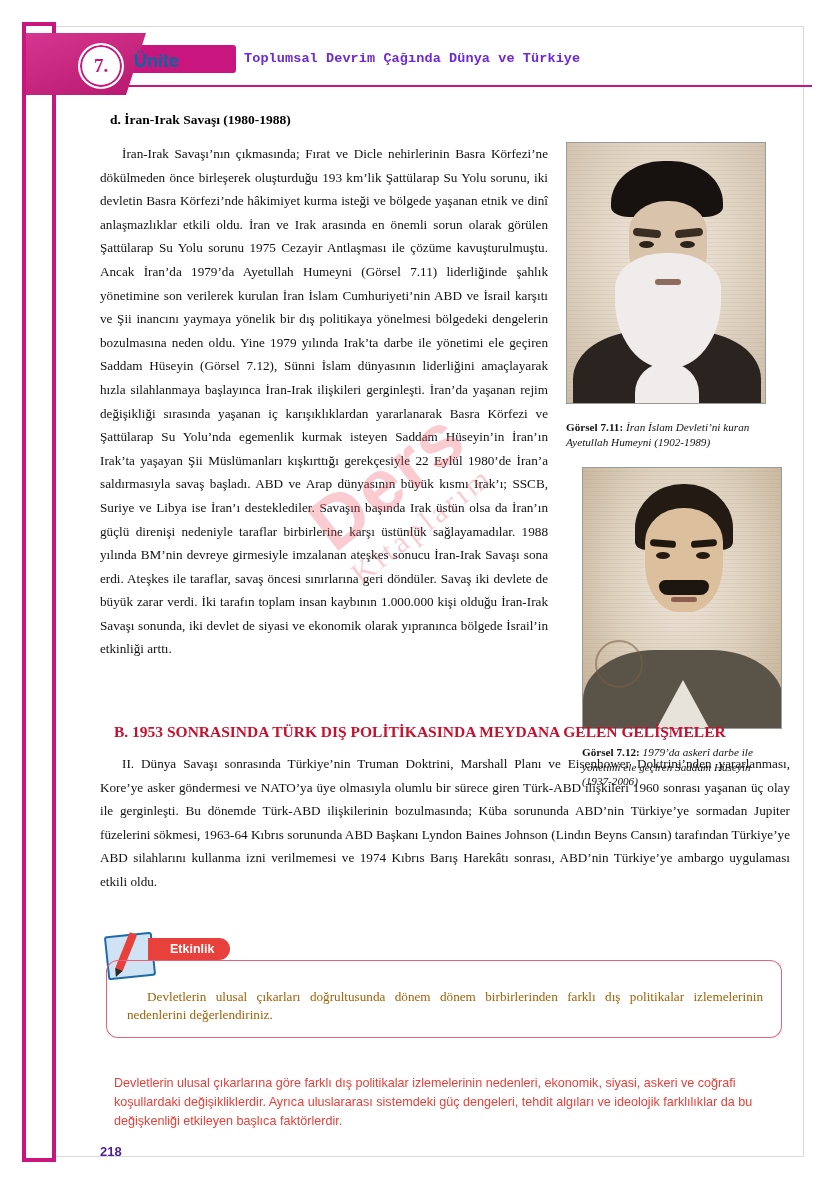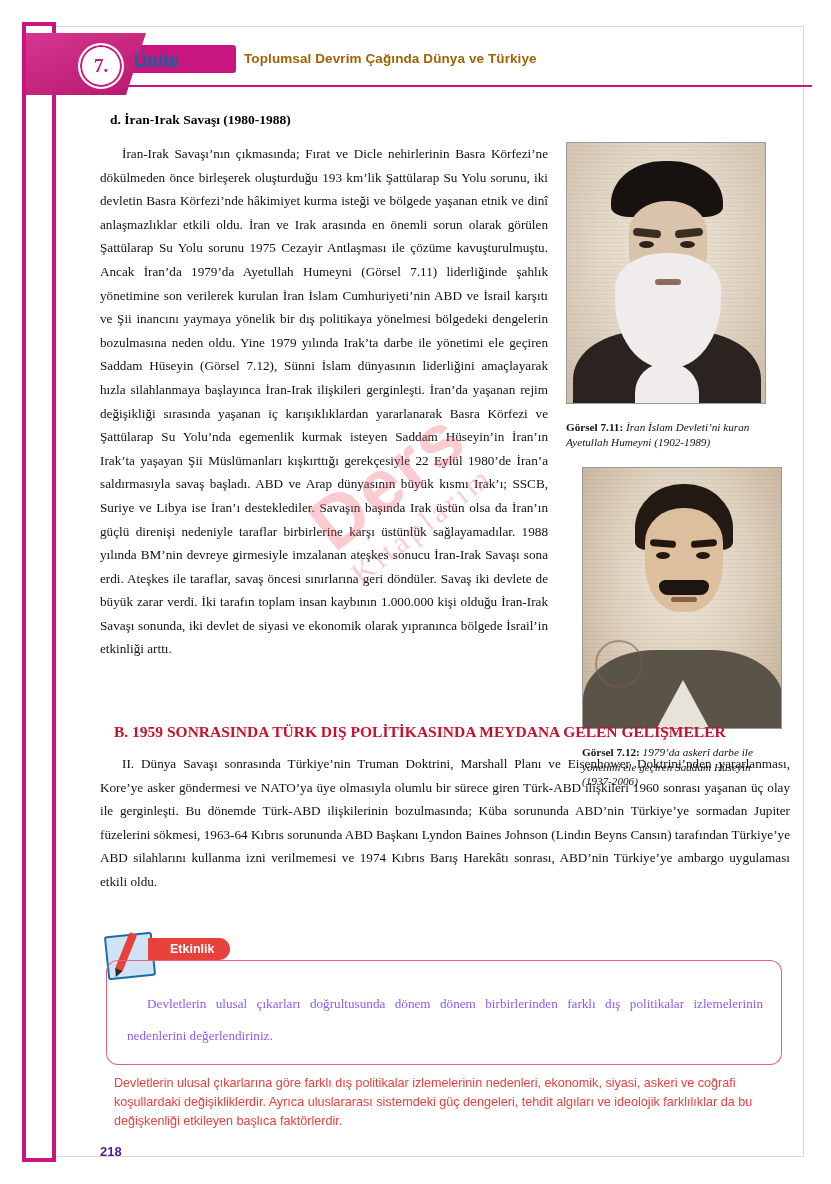--- a/index.html
+++ b/index.html
@@ -101,22 +101,22 @@
     height: 28px;
     background: #c9157e;
     border-radius: 0 3px 3px 0;
   }
   .header-title {
     position: absolute;
     left: 218px;
     top: 18px;
     font-size: 13.5px;
     font-weight: bold;
-    color: #a16207;
-    font-family: Liberation Sans, sans-serif;
+    color: #6d28d9;
+    font-family: Liberation Mono, monospace;
     letter-spacing: 0.1px;
   }
   .header-rule {
     position: absolute;
     left: 100px;
     top: 52px;
     width: 686px;
     height: 2px;
     background: #c9157e;
   }
@@ -297,22 +297,22 @@
     border-left: 1.5px solid #e8607a;
     border-right: 1.5px solid #e8607a;
     border-top: 1.5px solid #e8607a;
     border-radius: 12px 12px 0 0;
     box-sizing: border-box;
     border-top-color: #e8607a;
   }
   .etk-text {
     padding: 12px 18px 12px 20px;
     font-size: 13.2px;
-    line-height: 32px;
-    color: #8b5cf6;
+    line-height: 18px;
+    color: #a16207;
     font-family: "Liberation Serif", serif;
     text-indent: 20px;
     text-align: justify;
   }
   
   .answer {
     position: absolute;
     left: 14px;
     top: 962px;
     width: 660px;
@@ -559,21 +559,21 @@
         <div class="p2-mouth"></div>
         <div class="p2-stamp"></div>
       </div>
       <div class="fig-cap">
         <b>Görsel 7.12:</b>
         <i>1979’da askerî darbe ile yönetimi ele geçiren Saddam Hüseyin (1937-2006)</i>
       </div>
     </div>
 
     <div class="sec-b">
-      <h2 class="sec-b-title">B. 1959 SONRASINDA TÜRK DIŞ POLİTİKASINDA MEYDANA GELEN GELİŞMELER</h2>
+      <h2 class="sec-b-title">B. 1953 SONRASINDA TÜRK DIŞ POLİTİKASINDA MEYDANA GELEN GELİŞMELER</h2>
       <p class="sec-b-body">II. Dünya Savaşı sonrasında Türkiye’nin Truman Doktrini, Marshall Planı ve Eisenhower Doktrini’nden yararlanması, Kore’ye asker göndermesi ve NATO’ya üye olmasıyla olumlu bir sürece giren Türk-ABD ilişkileri 1960 sonrası yaşanan üç olay ile gerginleşti. Bu dönemde Türk-ABD ilişkilerinin bozulmasında; Küba sorununda ABD’nin Türkiye’ye sormadan Jupiter füzelerini sökmesi, 1963-64 Kıbrıs sorununda ABD Başkanı Lyndon Baines Johnson (Lindın Beyns Cansın) tarafından Türkiye’ye ABD silahlarını kullanma izni verilmemesi ve 1974 Kıbrıs Barış Harekâtı sonrası, ABD’nin Türkiye’ye ambargo uygulaması etkili oldu.</p>
     </div>
 
     <div class="etk">
       <div class="etk-icon">
         <div class="etk-icon-bg"></div>
         <div class="etk-icon-pen"></div>
       </div>
       <div class="etk-label">Etkinlik</div>
       <div class="etk-box-top"></div>

